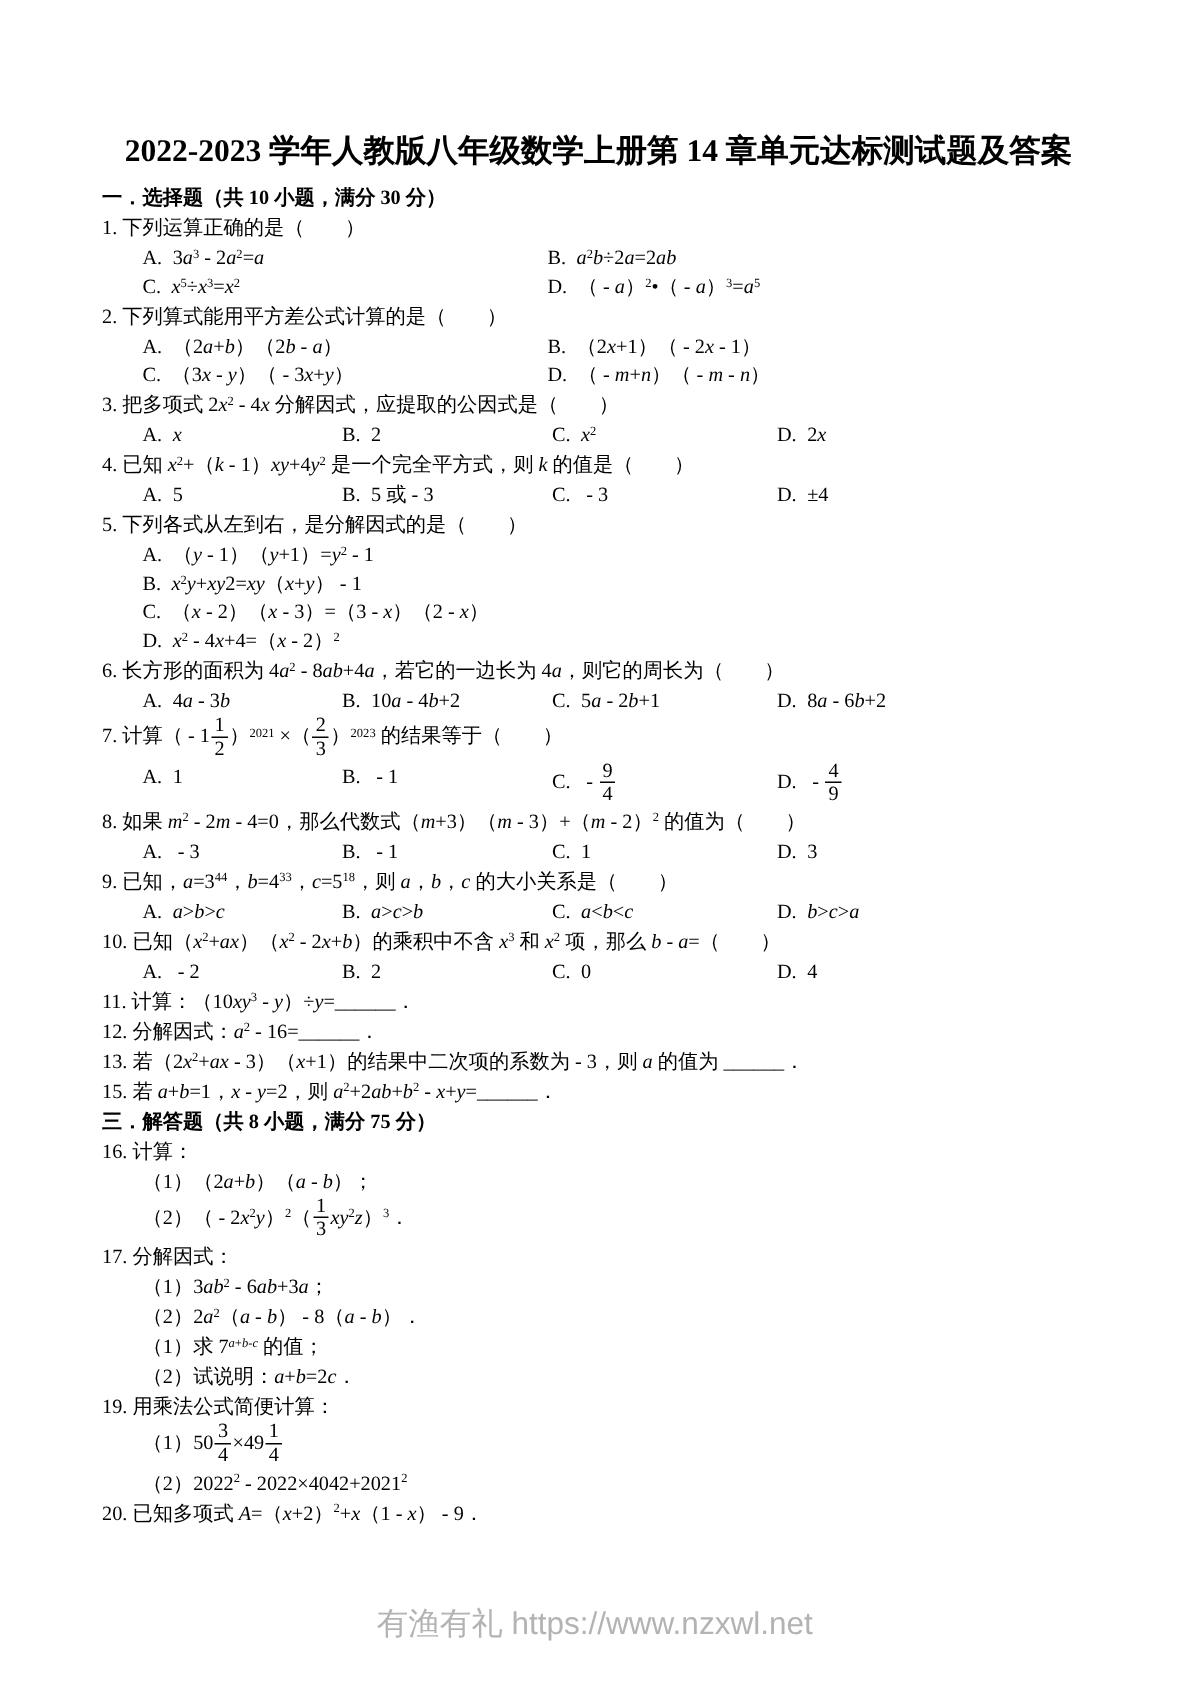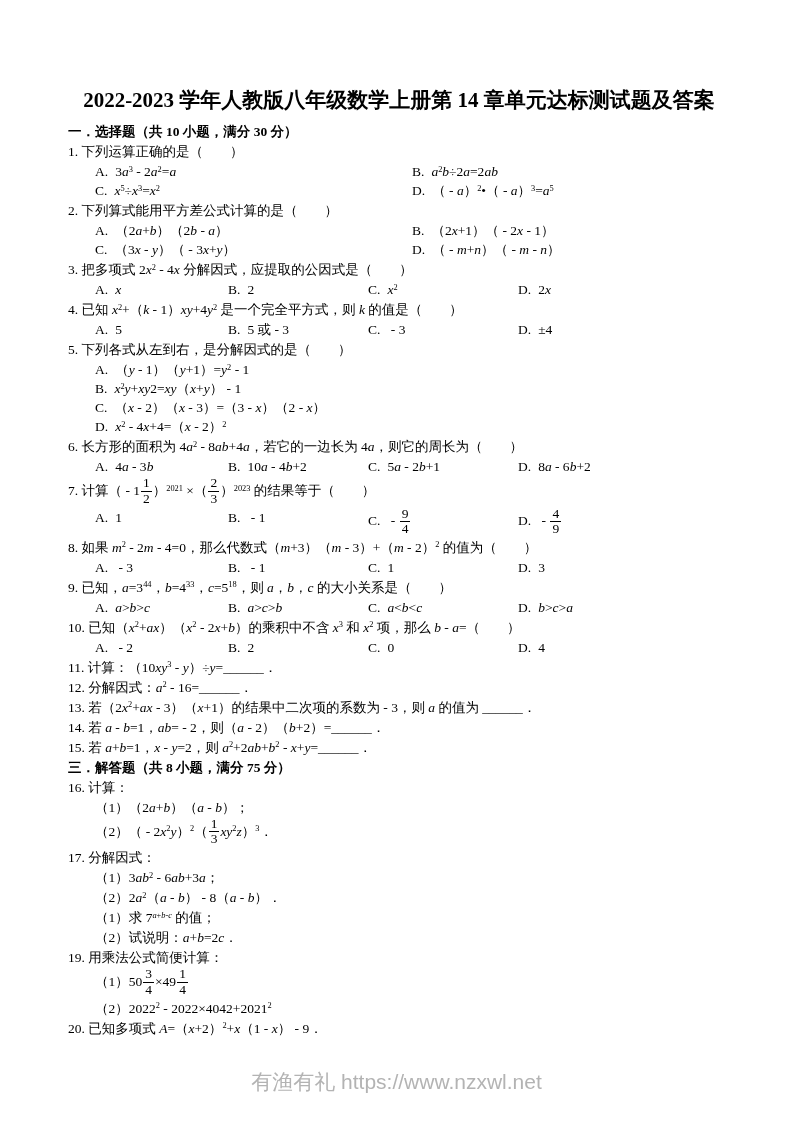--- a/index.html
+++ b/index.html
@@ -4,21 +4,21 @@
 <style>
   html,body{margin:0;padding:0;background:#ffffff;}
   .page{position:relative;width:793px;height:1122px;background:#ffffff;overflow:hidden;
         font-family:"Liberation Serif","DejaVu Serif",serif;color:#000;border-radius:19px;}
   .content{position:absolute;left:68px;top:86px;width:662px;}
   .title{font-size:21px;font-weight:bold;text-align:center;line-height:1.35;margin:0 0 8px 0;}
   .line{font-size:13.5px;line-height:19px;margin:1px 0;}
   .heading{font-weight:bold;}
   .subline{margin-left:27px;}
   .opts{margin-left:27px;}
-  .opts.cols2{display:grid;grid-template-columns:270px 1fr;gap:47px;}
+  .opts.cols2{display:grid;grid-template-columns:270px 1fr;}
   .opts.cols4{display:grid;grid-template-columns:133px 140px 150px 1fr;}
   .opt{font-size:13.5px;line-height:19px;}
   .opts.rows .opt{display:block;}
   .olabel{margin-right:7px;}
   i{font-style:italic;}
   sup{font-size:0.62em;line-height:0;vertical-align:baseline;position:relative;top:-0.55em;}
   .frac{display:inline-flex;flex-direction:column;vertical-align:middle;text-align:center;
         line-height:1.05;margin:0 1px;position:relative;top:-1px;}
   .frac .fnum{border-bottom:1px solid #000;padding:0 2px;}
   .frac .fden{padding:0 2px;}
@@ -115,21 +115,20 @@
         <div class="line qline">10. 已知（<i>x</i><sup>2</sup>+<i>ax</i>）（<i>x</i><sup>2</sup> - 2<i>x</i>+<i>b</i>）的乘积中不含 <i>x</i><sup>3</sup> 和 <i>x</i><sup>2</sup> 项，那么 <i>b</i> - <i>a</i>=（　　）</div>
         <div class="opts cols4">
           <div class="opt"><span class="olabel">A.</span><span class="omath"> - 2</span></div>
           <div class="opt"><span class="olabel">B.</span><span class="omath">2</span></div>
           <div class="opt"><span class="olabel">C.</span><span class="omath">0</span></div>
           <div class="opt"><span class="olabel">D.</span><span class="omath">4</span></div>
         </div>
         <div class="line qline">11. 计算：（10<i>xy</i><sup>3</sup> - <i>y</i>）÷<i>y</i>=______．</div>
         <div class="line qline">12. 分解因式：<i>a</i><sup>2</sup> - 16=______．</div>
         <div class="line qline">13. 若（2<i>x</i><sup>2</sup>+<i>ax</i> - 3）（<i>x</i>+1）的结果中二次项的系数为 - 3，则 <i>a</i> 的值为 ______．</div>
-        <div class="line qline">14. 若 <i>a</i> - <i>b</i>=1，<i>ab</i>= - 2，则（<i>a</i> - 2）（<i>b</i>+2）=______．</div>
         <div class="line qline">15. 若 <i>a</i>+<i>b</i>=1，<i>x</i> - <i>y</i>=2，则 <i>a</i><sup>2</sup>+2<i>ab</i>+<i>b</i><sup>2</sup> - <i>x</i>+<i>y</i>=______．</div>
         <div class="line heading">三．解答题（共 8 小题，满分 75 分）</div>
         <div class="line qline">16. 计算：</div>
         <div class="line subline">（1）（2<i>a</i>+<i>b</i>）（<i>a</i> - <i>b</i>）；</div>
         <div class="line subline">（2）（ - 2<i>x</i><sup>2</sup><i>y</i>）<sup>2</sup>（<span class="frac">
             <span class="fnum">1</span>
             <span class="fden">3</span>
           </span><i>xy</i><sup>2</sup><i>z</i>）<sup>3</sup>．</div>
         <div class="line qline">17. 分解因式：</div>
         <div class="line subline">（1）3<i>ab</i><sup>2</sup> - 6<i>ab</i>+3<i>a</i>；</div>

